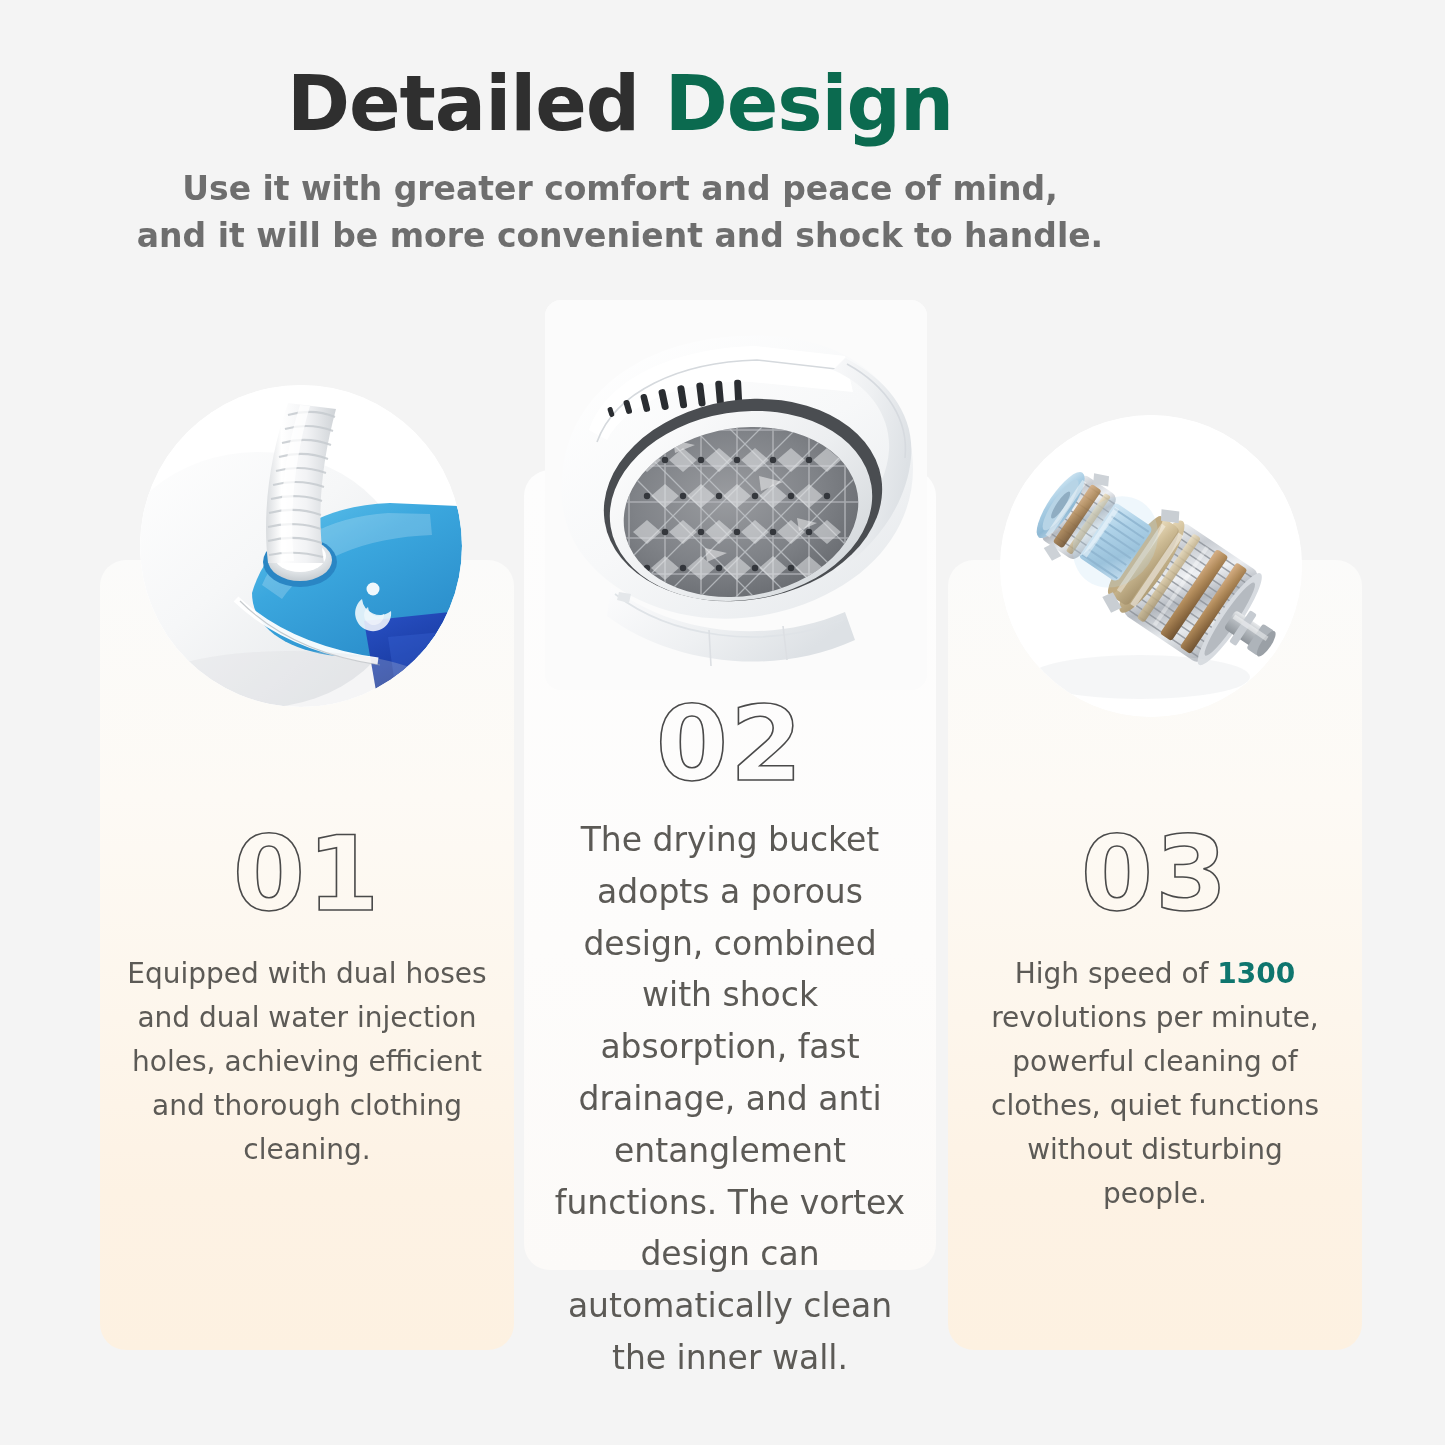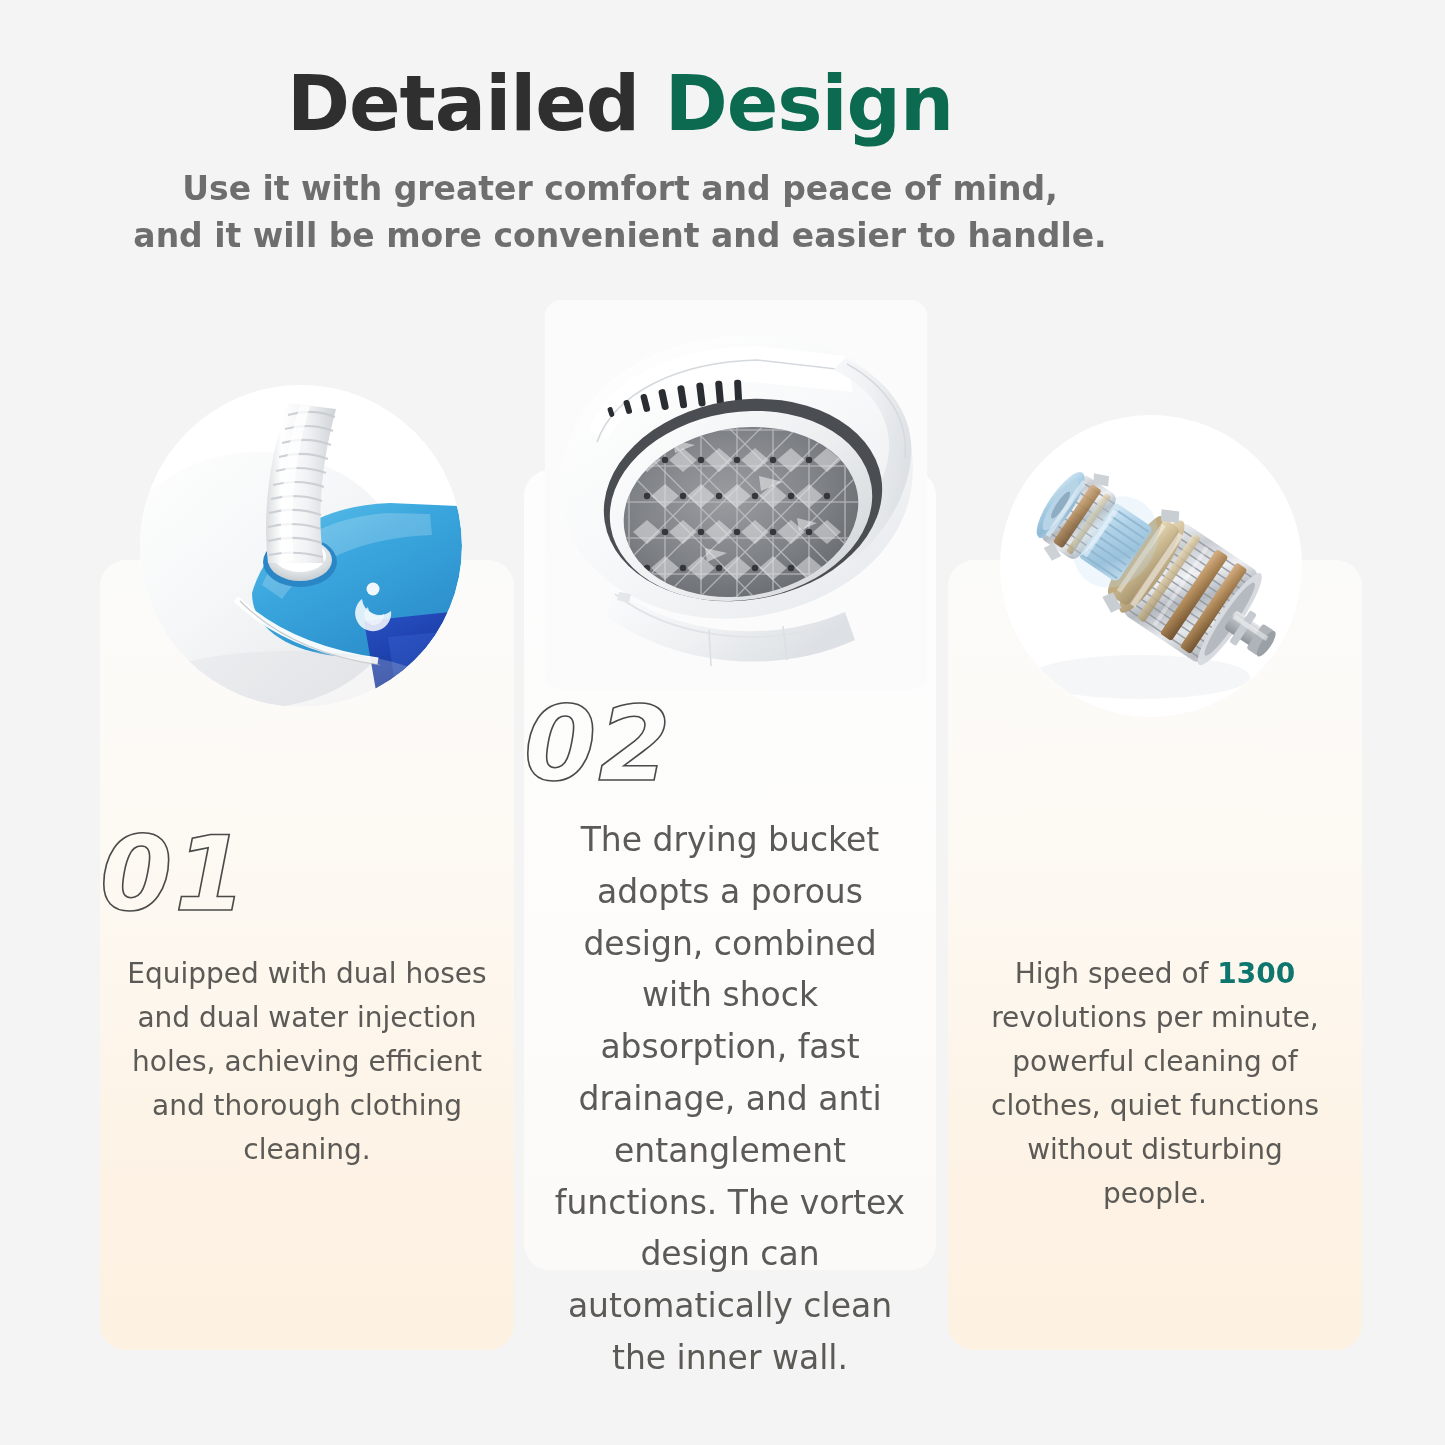--- a/index.html
+++ b/index.html
@@ -110,25 +110,24 @@
 
   .photo-1 { left: 140px; top: 385px; width: 322px; height: 322px; }
   .photo-2 { left: 545px; top: 300px; width: 382px; height: 390px; }
   .photo-3 { left: 1000px; top: 415px; width: 302px; height: 302px; }
 
   
   .num {
     position: absolute;
     left: 0;
     width: 100%;
-    text-align: left;
+    text-align: center;
     font-family: "DejaVu Sans", sans-serif;
     font-size: 104px;
     font-weight: bold;
-    font-style: italic;
     letter-spacing: 2px;
     color: transparent;
     -webkit-text-stroke: 1.6px #4a4a4a;
     line-height: 1;
     user-select: none;
   }
 
   .card-1 .num { top: 262px; }
   .card-2 .num { top: 222px; }
   .card-3 .num { top: 262px; }
@@ -156,21 +155,21 @@
 <body>
 
 <div class="page">
 
   <div class="header">
     <div class="title">
       <span class="title-dark">Detailed </span><span class="title-green">Design</span>
     </div>
     <div class="subtitle">
       <div>Use it with greater comfort and peace of mind,</div>
-      <div>and it will be more convenient and easier to handle.</div>
+      <div>and it will be more convenient and shock to handle.</div>
     </div>
   </div>
 
   <div class="card card-1">
     <div class="card-bg"></div>
     <div class="card-inner">
       <div class="num">01</div>
       <div class="body-text">Equipped with dual hoses and dual water injection holes, achieving efficient and thorough clothing cleaning.</div>
     </div>
   </div>
@@ -402,20 +401,21 @@
       <path d="M164 330 L 166 366" stroke="#dcdfe3" stroke-width="1.6"></path>
       <path d="M238 326 L 242 360" stroke="#dcdfe3" stroke-width="1.6"></path>
 
       <path d="M74 292 l 12 2 l -2 9 l -12 -3 Z" fill="#e4e7ea"></path>
     </svg>
   </div>
 
   <div class="card card-3">
     <div class="card-bg"></div>
     <div class="card-inner">
+      <div class="num">03</div>
       <div class="body-text"><span>High speed of </span><b>1300</b><span> revolutions per minute, powerful cleaning of clothes, quiet functions without disturbing people.</span></div>
     </div>
   </div>
 
   <div class="photo photo-round photo-3">
     <svg viewBox="0 0 302 302" xmlns="http://www.w3.org/2000/svg">
       <defs>
         <linearGradient id="p3stator" x1="0" y1="0" x2="1" y2="1">
           <stop offset="0%" stop-color="#f2f4f6"></stop>
           <stop offset="18%" stop-color="#c8ccd2"></stop>

